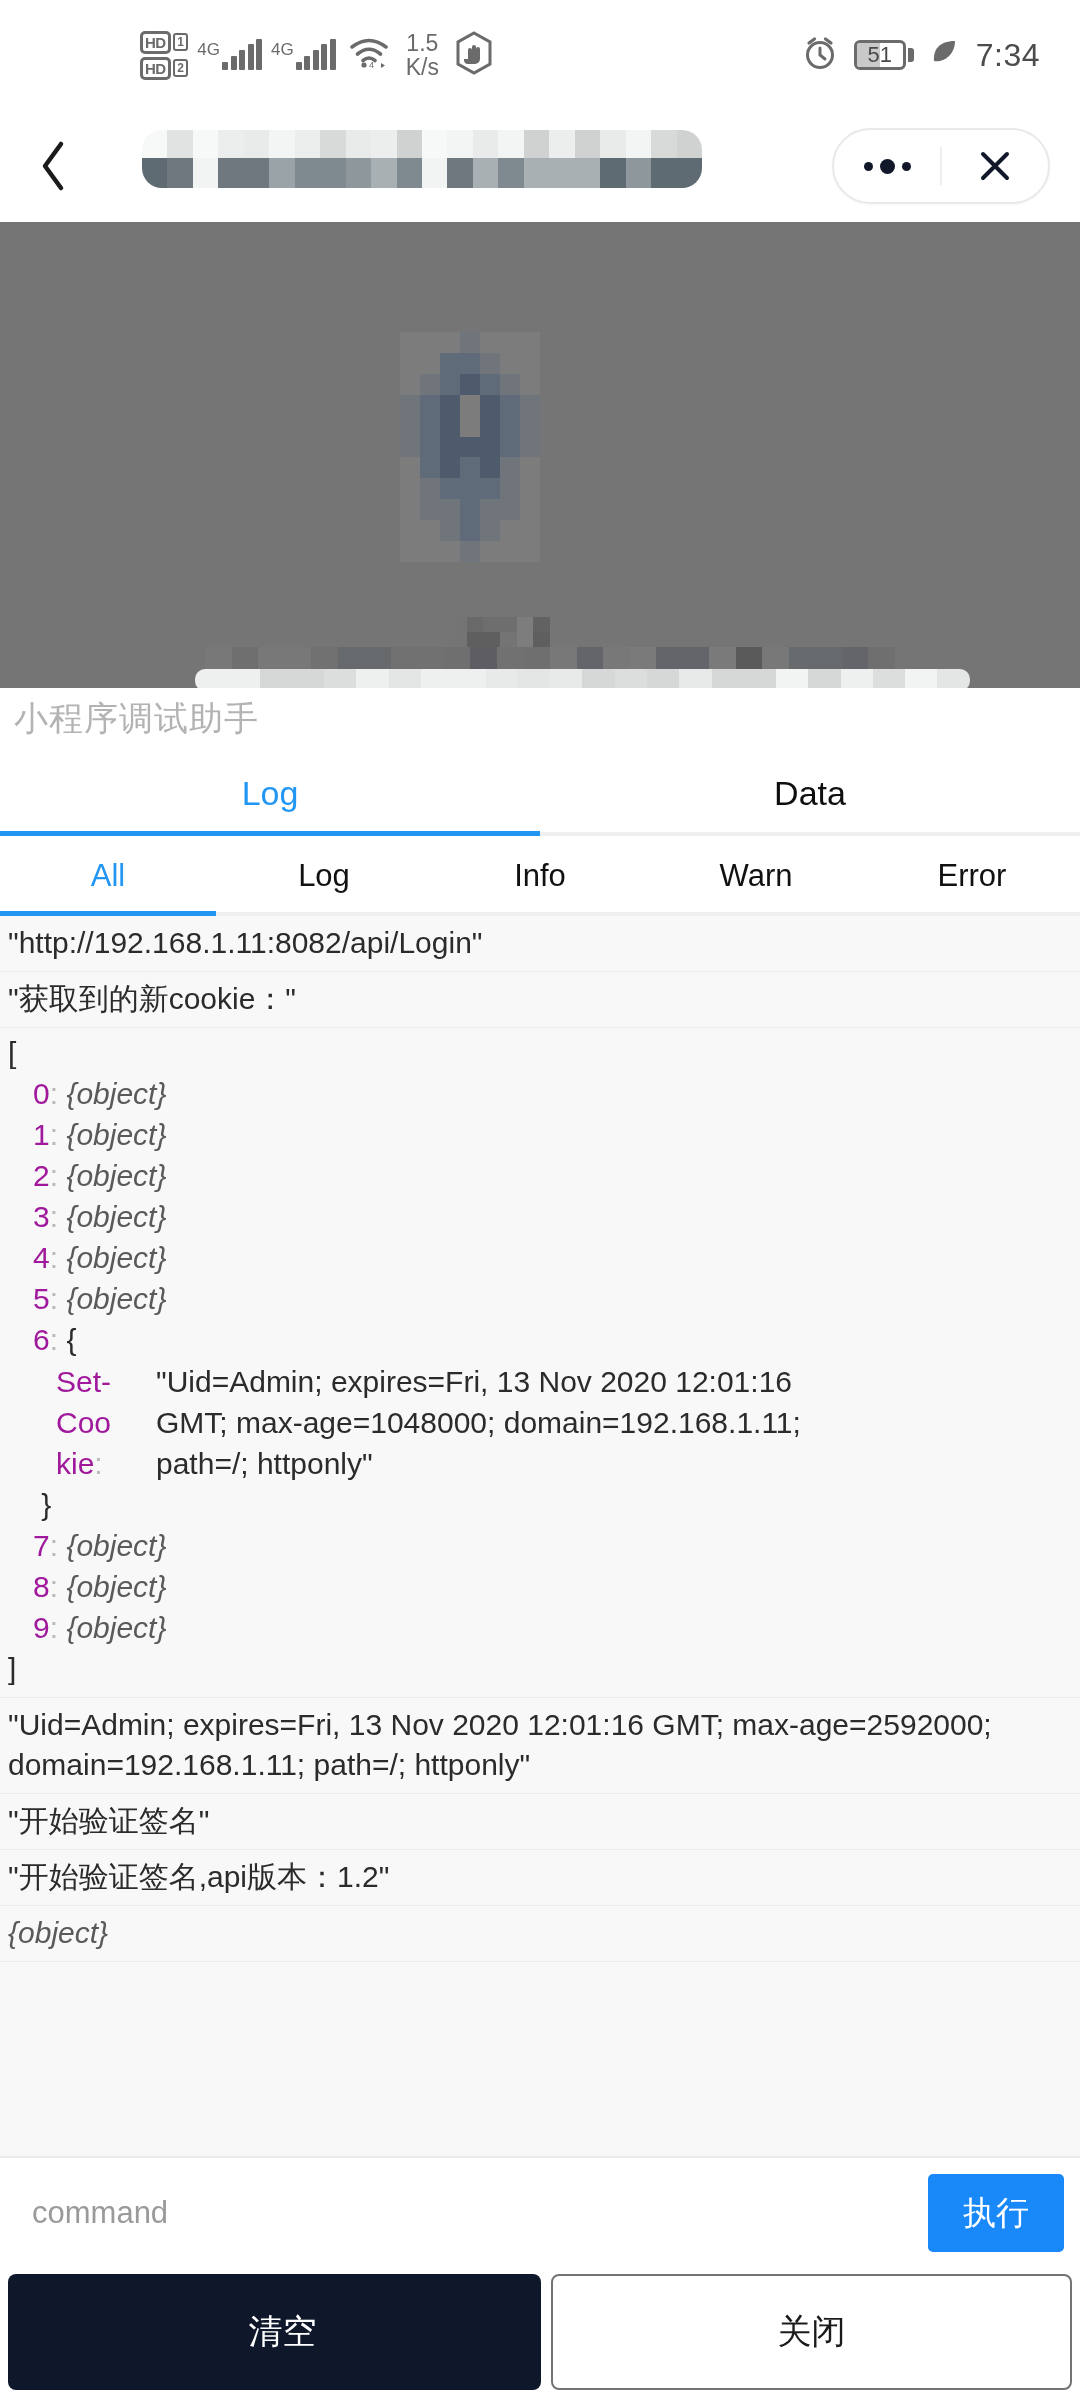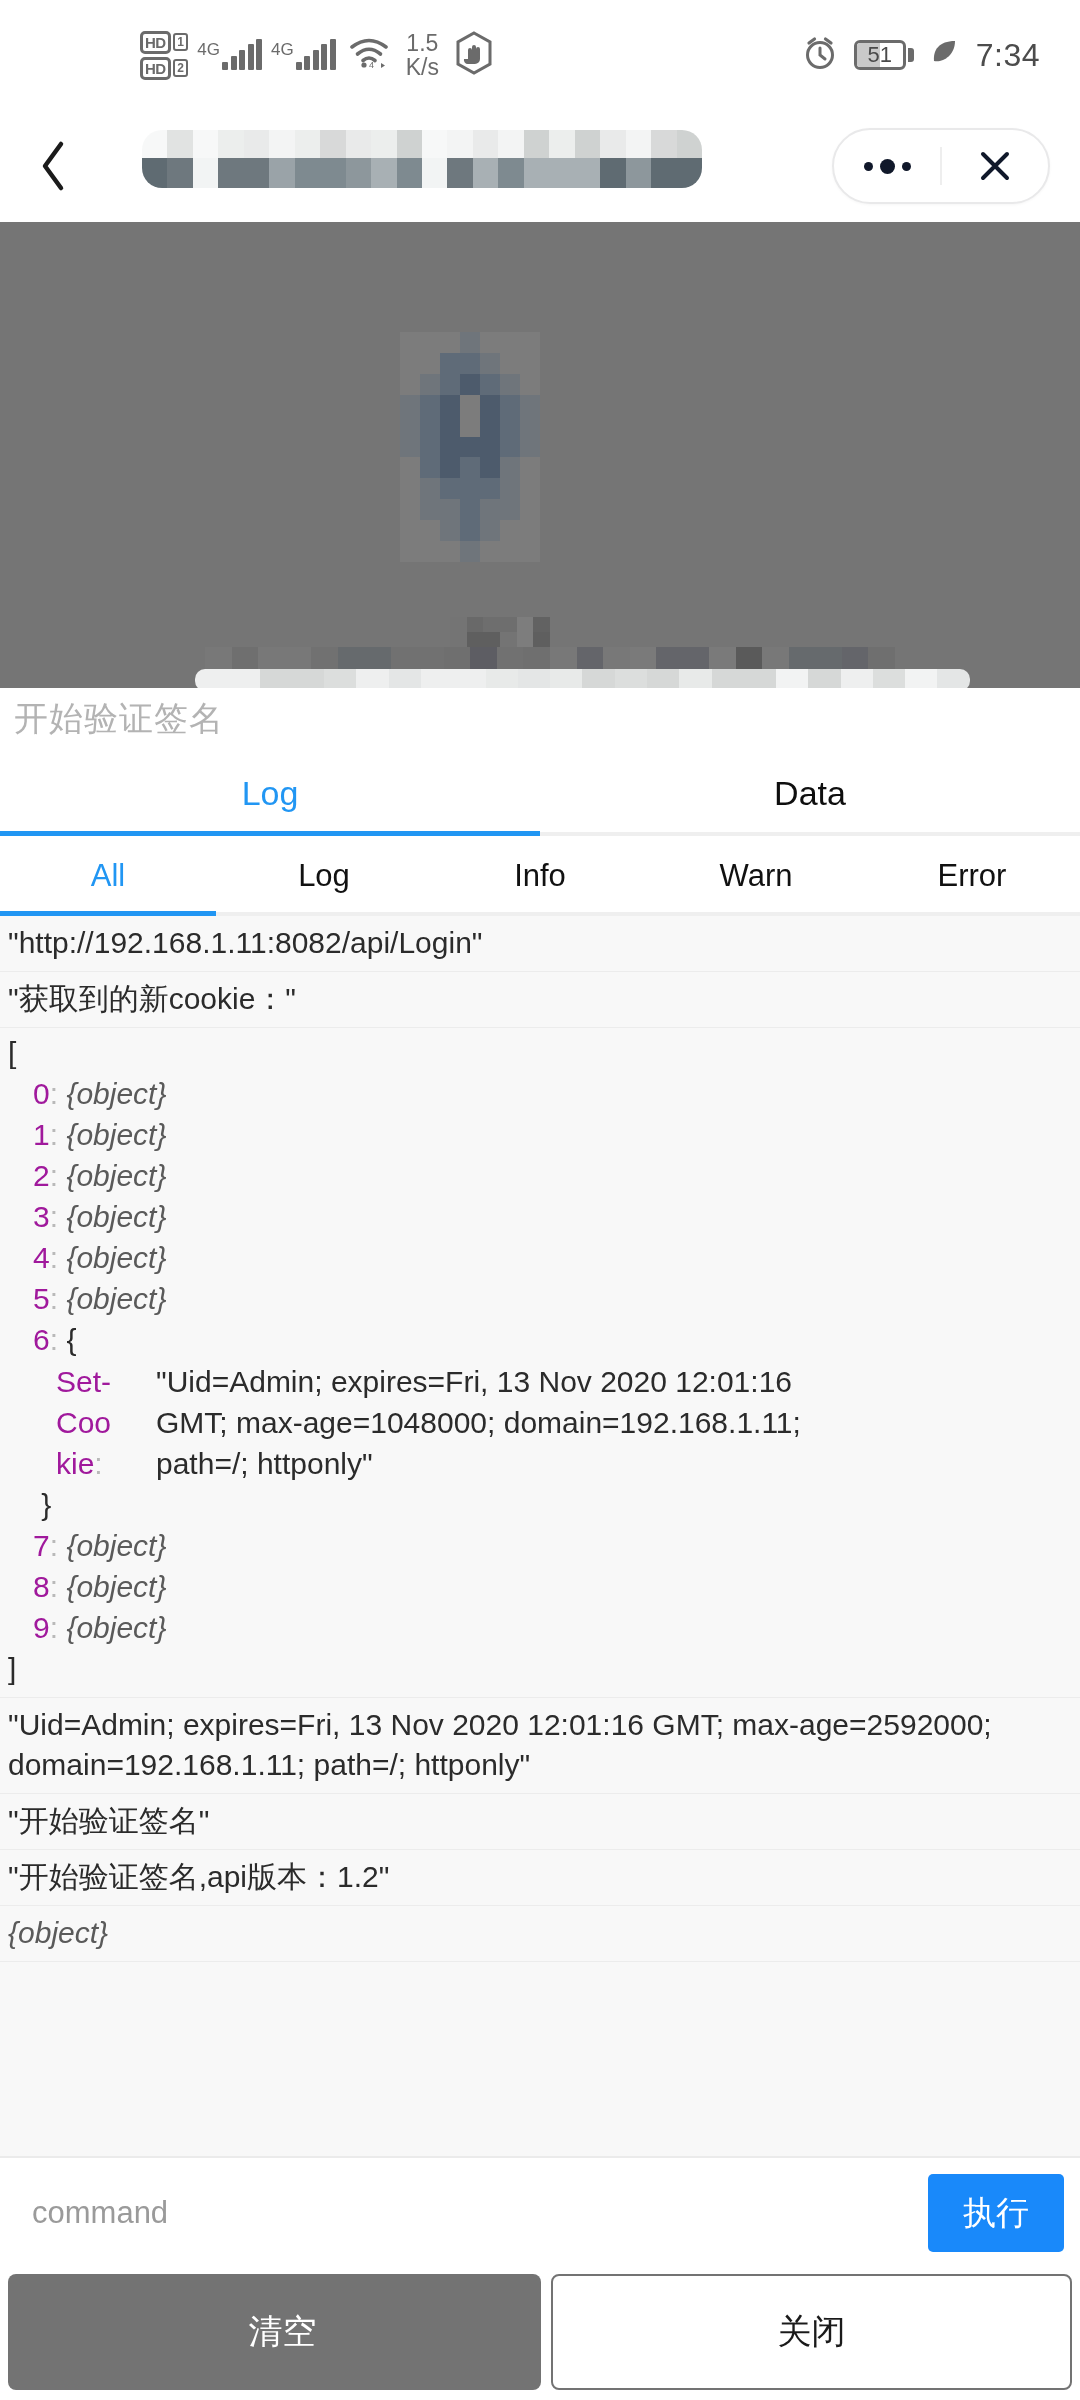--- a/index.html
+++ b/index.html
@@ -253,21 +253,21 @@
     display: flex; align-items: center; gap: 10px;
     padding: 6px 8px 10px 8px;
     background: #ffffff;
   }
   .act-btn {
     flex: 1; height: 116px;
     display: flex; align-items: center; justify-content: center;
     font-size: 34px; border-radius: 8px; cursor: pointer;
     font-family: "Liberation Sans", sans-serif;
   }
-  .act-primary { background: #737373; color: #ffffff; border: none; padding-left: 16px; }
+  .act-primary { background: #0f172a; color: #ffffff; border: none; padding-left: 16px; }
   .act-default { background: #ffffff; color: #1a1a1a; border: 2px solid #737373; }
 </style>
 </head>
 <body>
 
 <div id="screen">
 
   <div class="status-bar">
     <div class="sb-left">
 
@@ -548,21 +548,21 @@
         <span style="width:4.166666666666667%;background:#f2f3f3"></span>
         <span style="width:4.166666666666667%;background:#d6d8d7"></span>
         <span style="width:4.166666666666667%;background:#eeefef"></span>
         <span style="width:4.166666666666667%;background:#dcdedd"></span>
         <span style="width:4.166666666666667%;background:#f2f3f3"></span>
         <span style="width:4.166666666666667%;background:#e4e6e6"></span>
       </span>
   </div>
 
   <div class="app-title-row">
-    <span class="app-title">开始验证签名</span>
+    <span class="app-title">小程序调试助手</span>
   </div>
 
   <div class="main-tabs">
     <div class="main-tabs-track"></div>
     <div class="main-tab active">
       <span>Log</span>
     </div>
     <div class="main-tab">
       <span>Data</span>
     </div>

